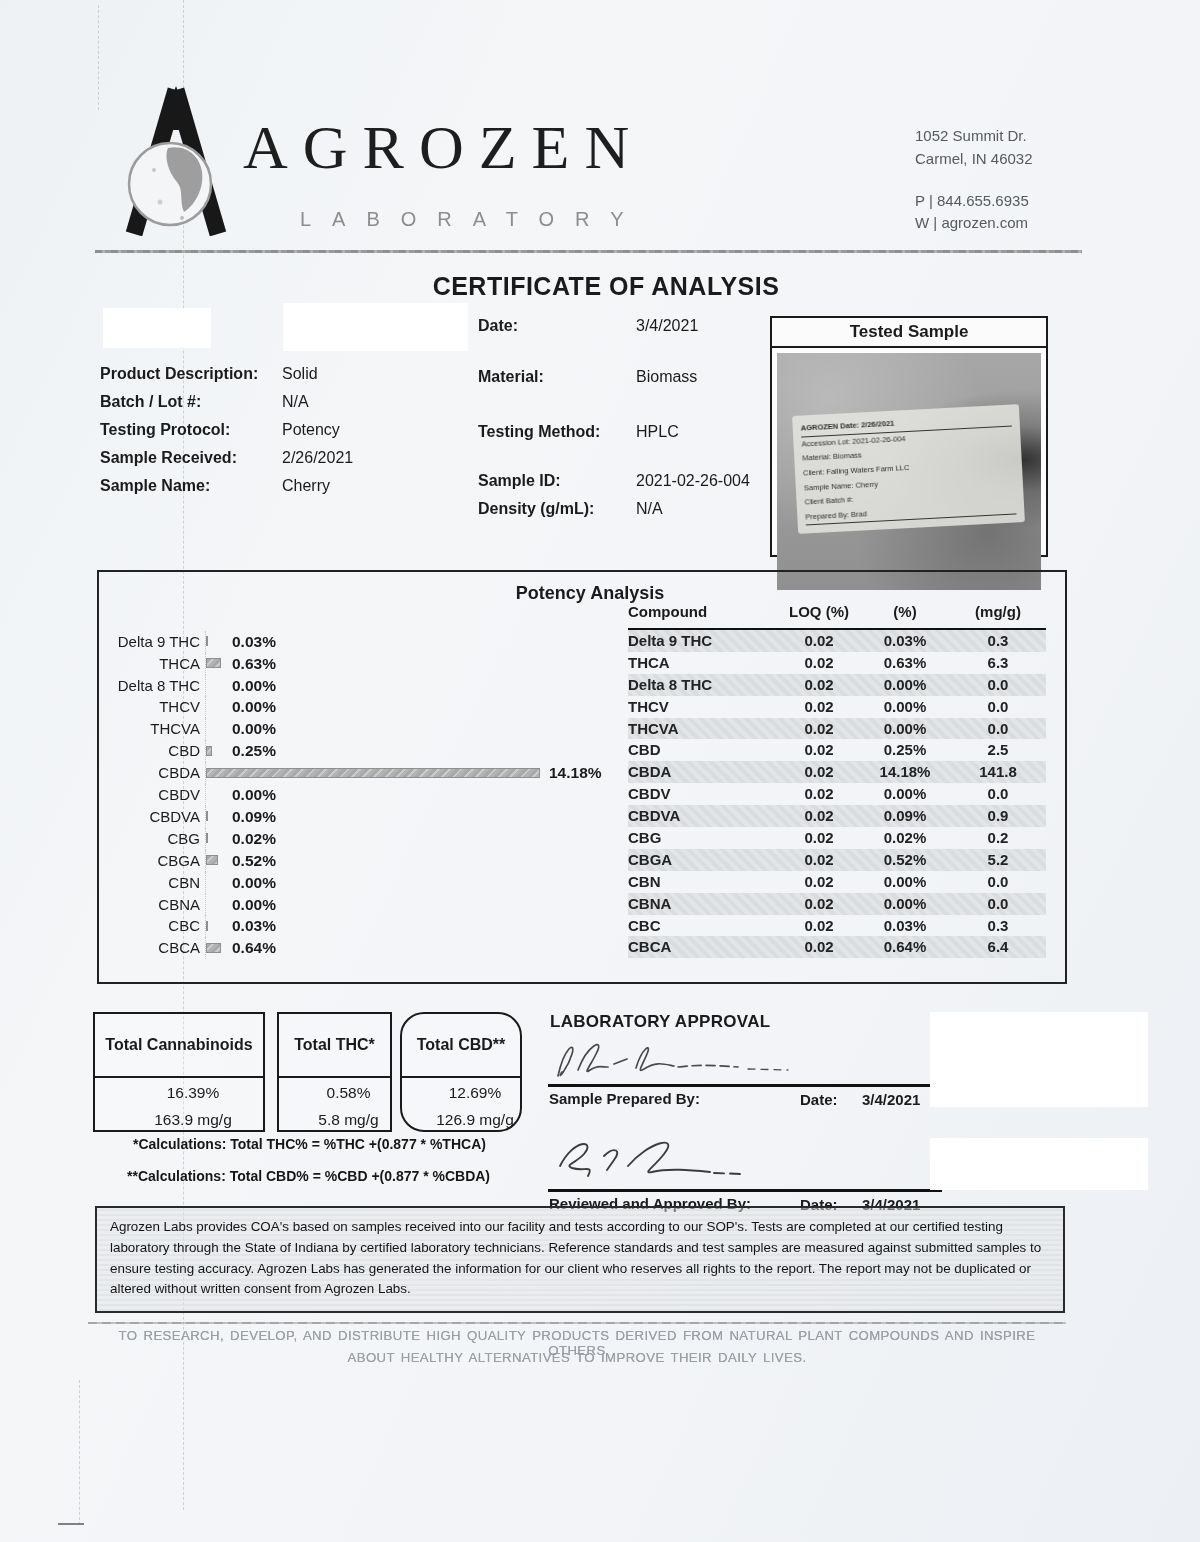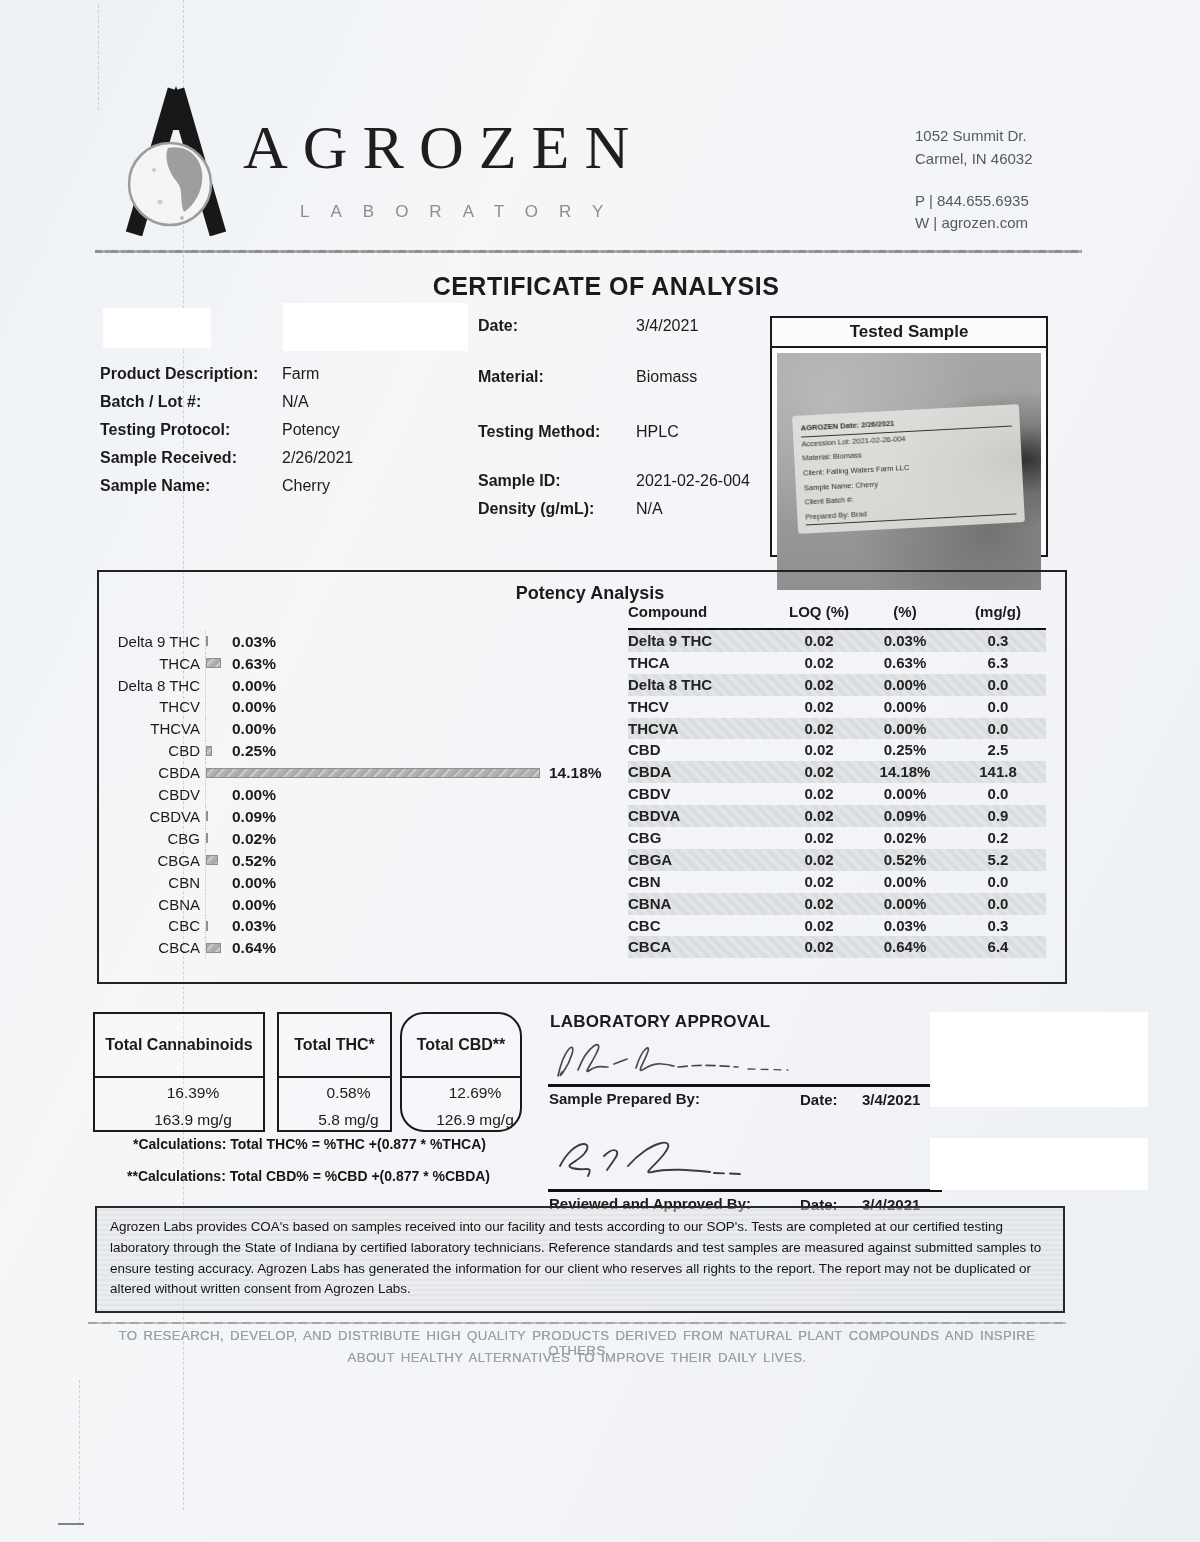--- a/index.html
+++ b/index.html
@@ -6,21 +6,21 @@
   #page{position:relative;width:1200px;height:1542px;margin:0 auto;overflow:hidden;
         background:linear-gradient(115deg,#eef1f4 0%,#f4f6f8 30%,#f2f4f7 65%,#eceff3 100%);
         font-family:"Liberation Sans",sans-serif;color:#1b1b1b;}
   .abs{position:absolute;}
   
   .fold{position:absolute;width:1px;border-left:1px dashed rgba(110,115,125,.28);}
   .redact{position:absolute;background:#ffffff;}
   
   #brand-name{left:243px;top:112px;font-family:"Liberation Serif",serif;font-size:62px;
       letter-spacing:15px;color:#1e1e1e;font-weight:normal;}
-  #brand-sub{left:300px;top:202px;font-size:17px;letter-spacing:21px;color:#8d8d8d;}
+  #brand-sub{left:300px;top:208px;font-size:20px;letter-spacing:21px;color:#8d8d8d;}
   .addr{left:915px;font-size:15px;color:#565a5e;line-height:1.45;}
   #rule-top{left:95px;top:250px;width:987px;height:3px;opacity:.75;
       background:repeating-linear-gradient(90deg,#6d6d6d 0 7px,#9a9a9a 7px 10px,#7c7c7c 10px 16px);}
   
   #doc-title{left:16px;top:272px;width:1180px;text-align:center;font-size:25px;font-weight:bold;letter-spacing:.5px;}
   
   .ilabel{display:inline-block;width:182px;font-weight:bold;font-size:16px;}
   .ivalue{font-size:16px;}
   .info-row{height:28px;line-height:28px;}
   #info-left{left:100px;top:360px;width:380px;}
@@ -123,21 +123,21 @@
   <div class="abs" id="doc-title">CERTIFICATE OF ANALYSIS</div>
 
   <div class="redact" style="left:103px;top:308px;width:108px;height:40px;"></div>
   <div class="redact" style="left:283px;top:303px;width:185px;height:48px;"></div>
 
   <div class="abs" id="date-row">
     <span class="ilabel">Date:</span><span class="ivalue">3/4/2021</span>
   </div>
 
   <div class="abs" id="info-left">
-      <div class="info-row"><span class="ilabel">Product Description:</span><span class="ivalue">Farm</span></div>
+      <div class="info-row"><span class="ilabel">Product Description:</span><span class="ivalue">Solid</span></div>
       <div class="info-row"><span class="ilabel">Batch / Lot #:</span><span class="ivalue">N/A</span></div>
       <div class="info-row"><span class="ilabel">Testing Protocol:</span><span class="ivalue">Potency</span></div>
       <div class="info-row"><span class="ilabel">Sample Received:</span><span class="ivalue">2/26/2021</span></div>
       <div class="info-row"><span class="ilabel">Sample Name:</span><span class="ivalue">Cherry</span></div>
     </div>
   <div class="abs" id="info-right">
       <div class="info-row"><span class="ilabel">Material:</span><span class="ivalue">Biomass</span></div>
       <div class="info-row"><span class="ilabel">Testing Method:</span><span class="ivalue">HPLC</span></div>
       <div class="info-row"><span class="ilabel">Sample ID:</span><span class="ivalue">2021-02-26-004</span></div>
       <div class="info-row"><span class="ilabel">Density (g/mL):</span><span class="ivalue">N/A</span></div>

